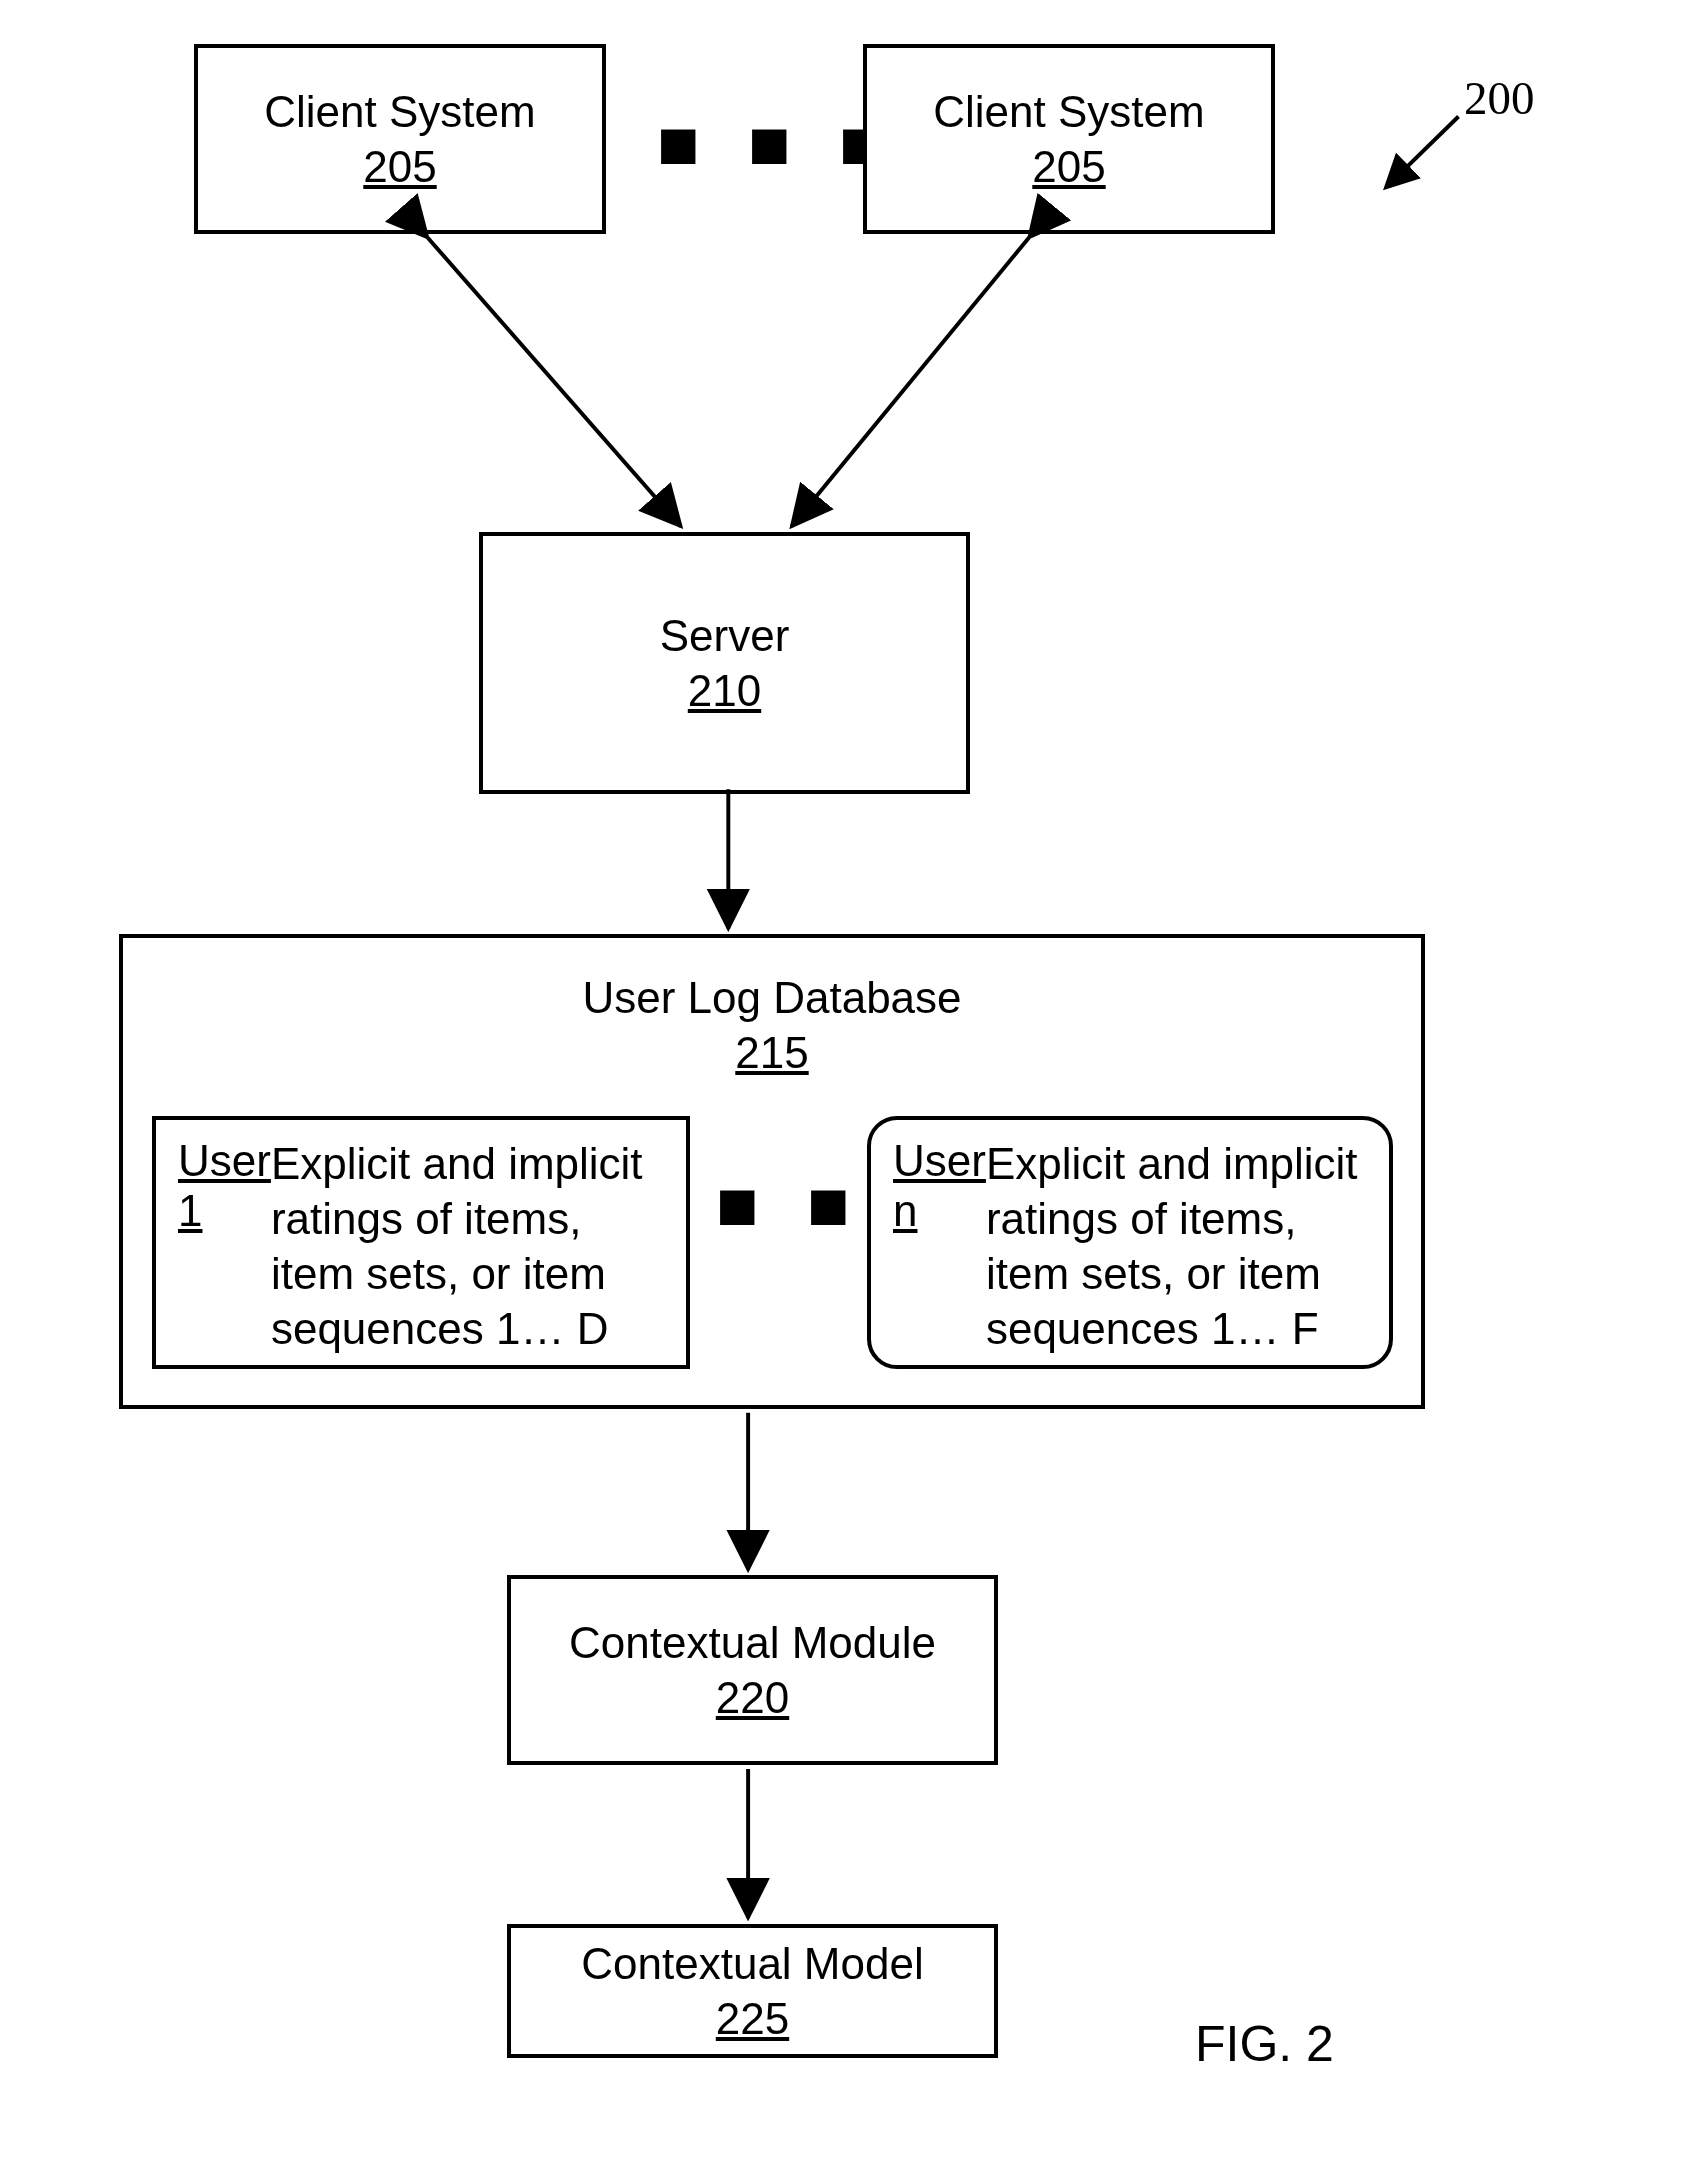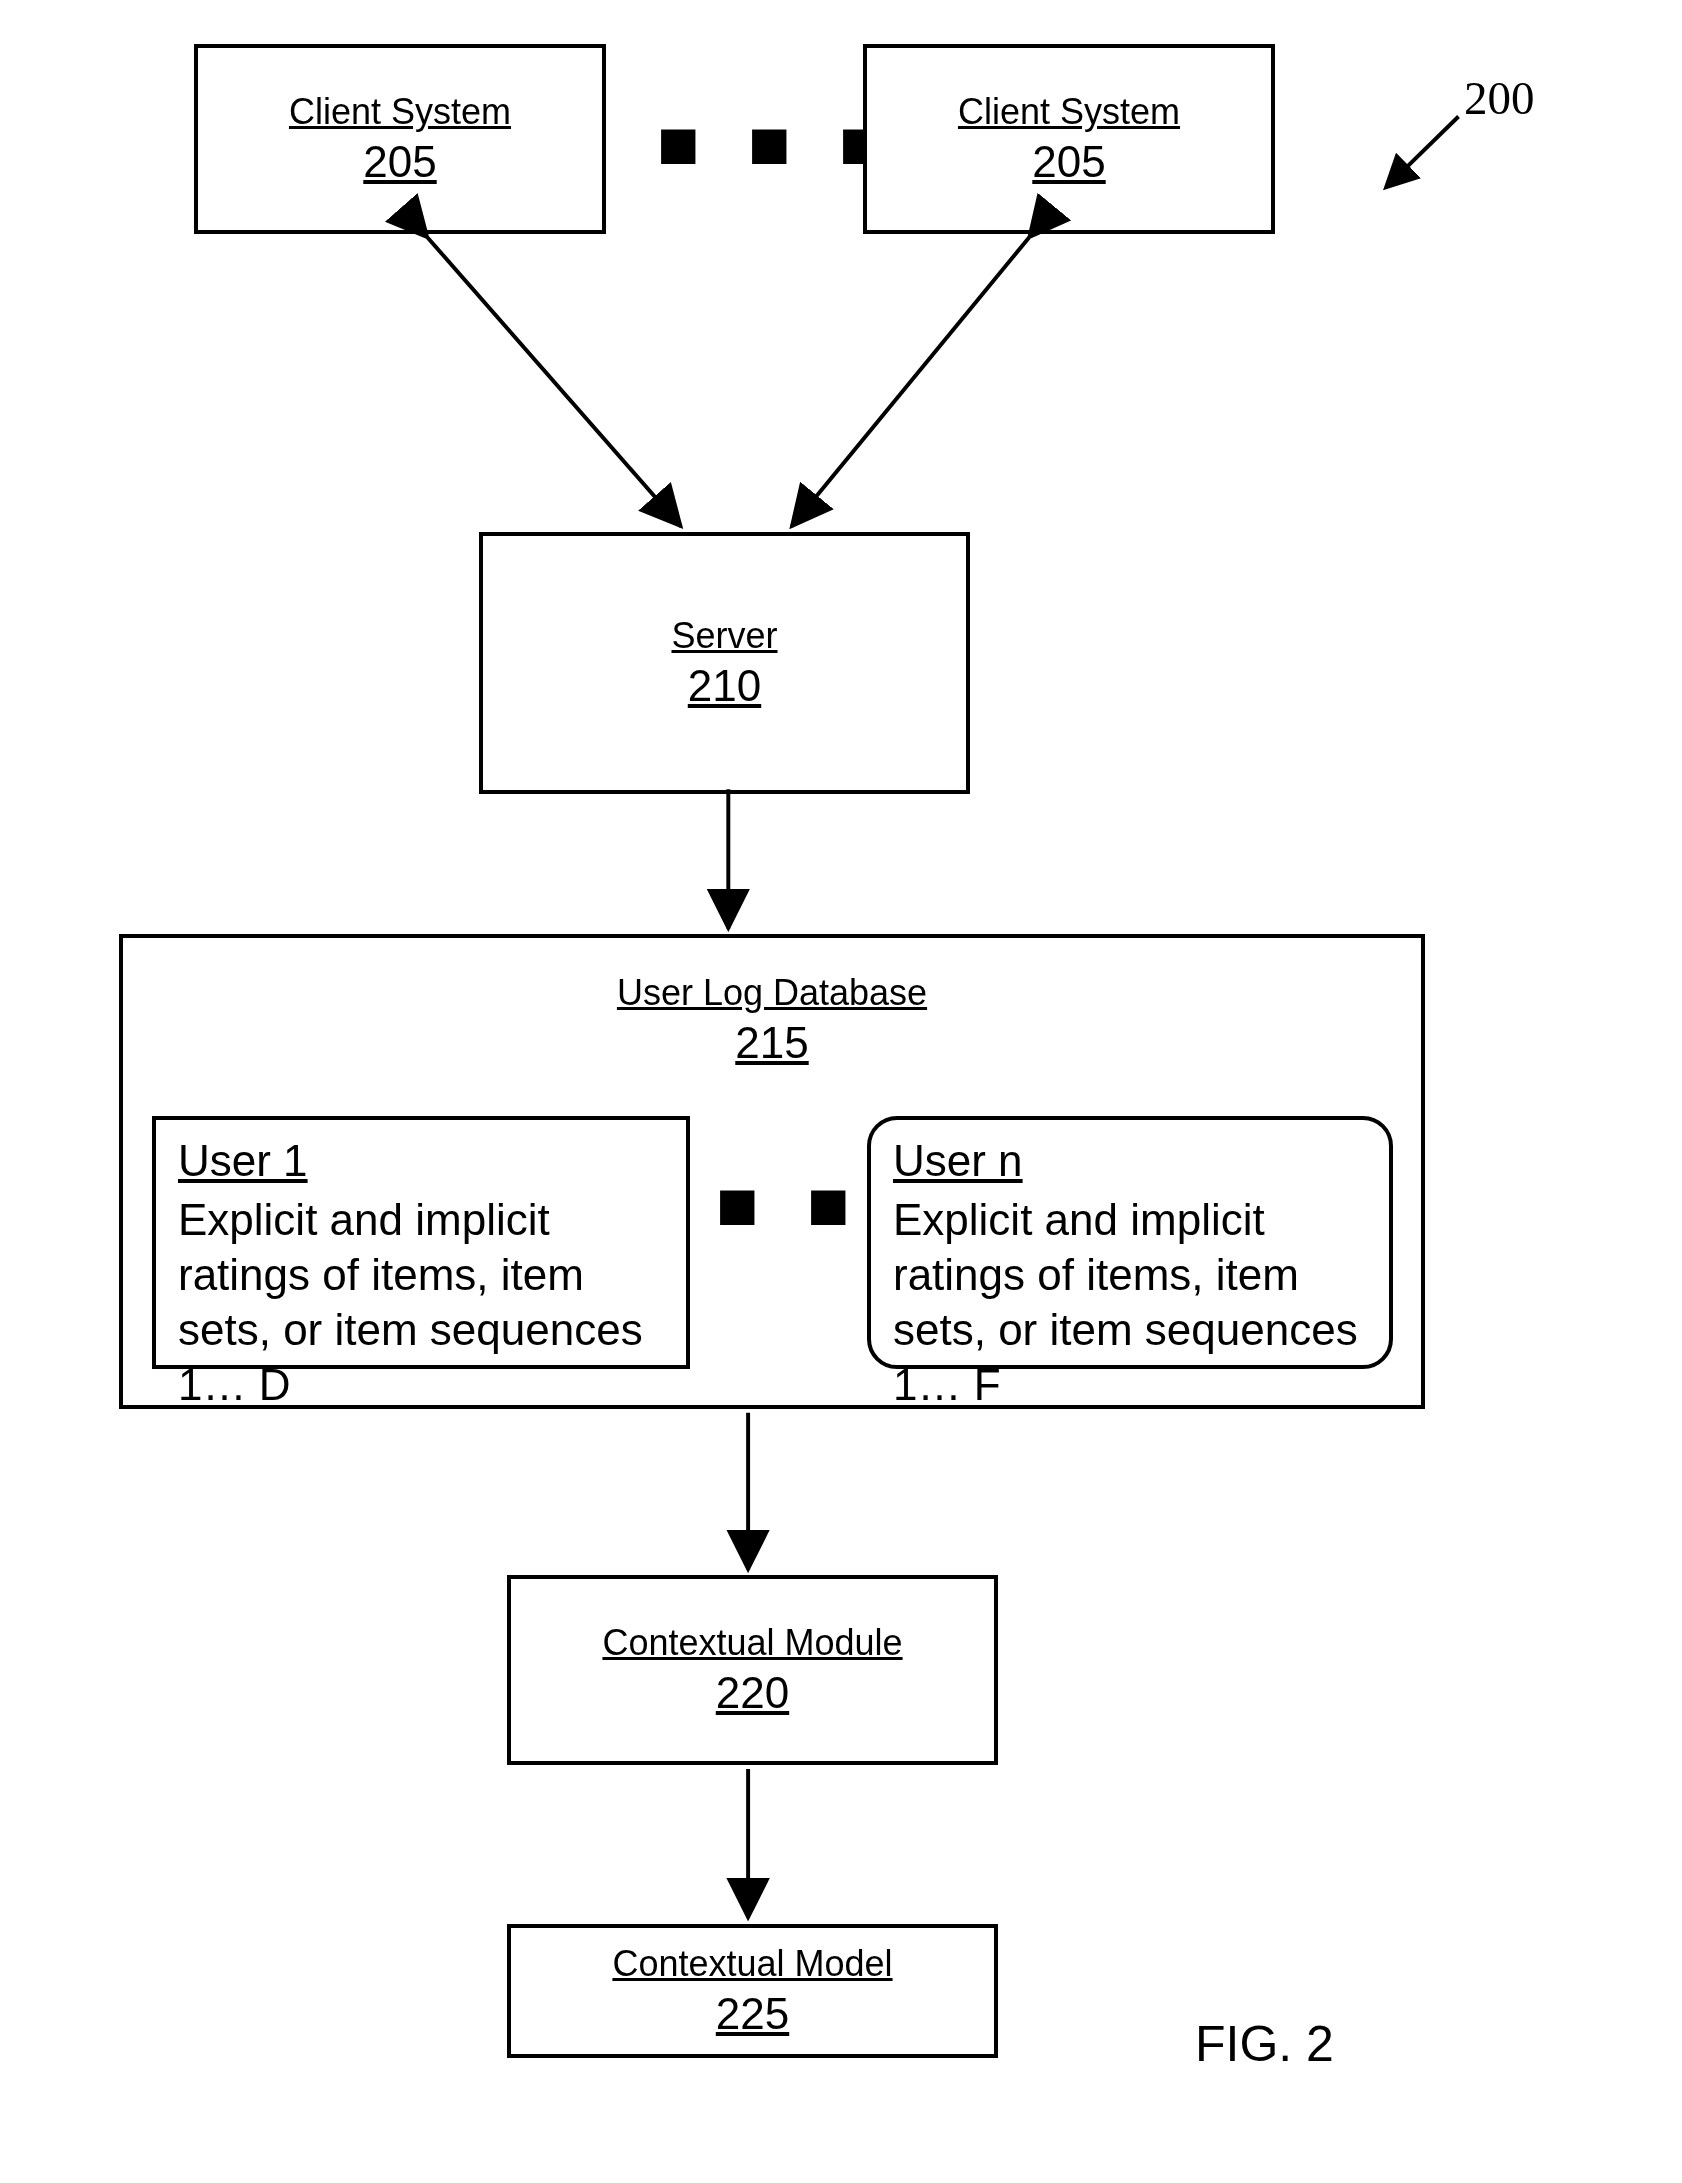--- a/index.html
+++ b/index.html
@@ -15,23 +15,22 @@
     color: #000;
   }
   .box {
     position: absolute;
     border: 4px solid #000;
     box-sizing: border-box;
     background: #fff;
   }
   .label-title {
     text-align: center;
-    font-size: 36px;
+    font-size: 44px;
     line-height: 1.25;
-    text-decoration: underline;
   }
   .label-num {
     text-align: center;
     font-size: 44px;
     text-decoration: underline;
     line-height: 1.25;
   }
   .user-title {
     font-size: 44px;
     text-decoration: underline;
@@ -44,21 +43,21 @@
   .flex-center {
     display: flex;
     flex-direction: column;
     align-items: center;
     justify-content: center;
     width: 100%;
     height: 100%;
   }
   .flex-left {
     display: flex;
-    flex-direction: column;
+    flex-direction: row;
     align-items: flex-start;
     justify-content: flex-start;
     width: 100%;
     height: 100%;
     padding: 16px 22px;
     box-sizing: border-box;
   }
   .ellipsis {
     position: absolute;
     font-size: 71px;

